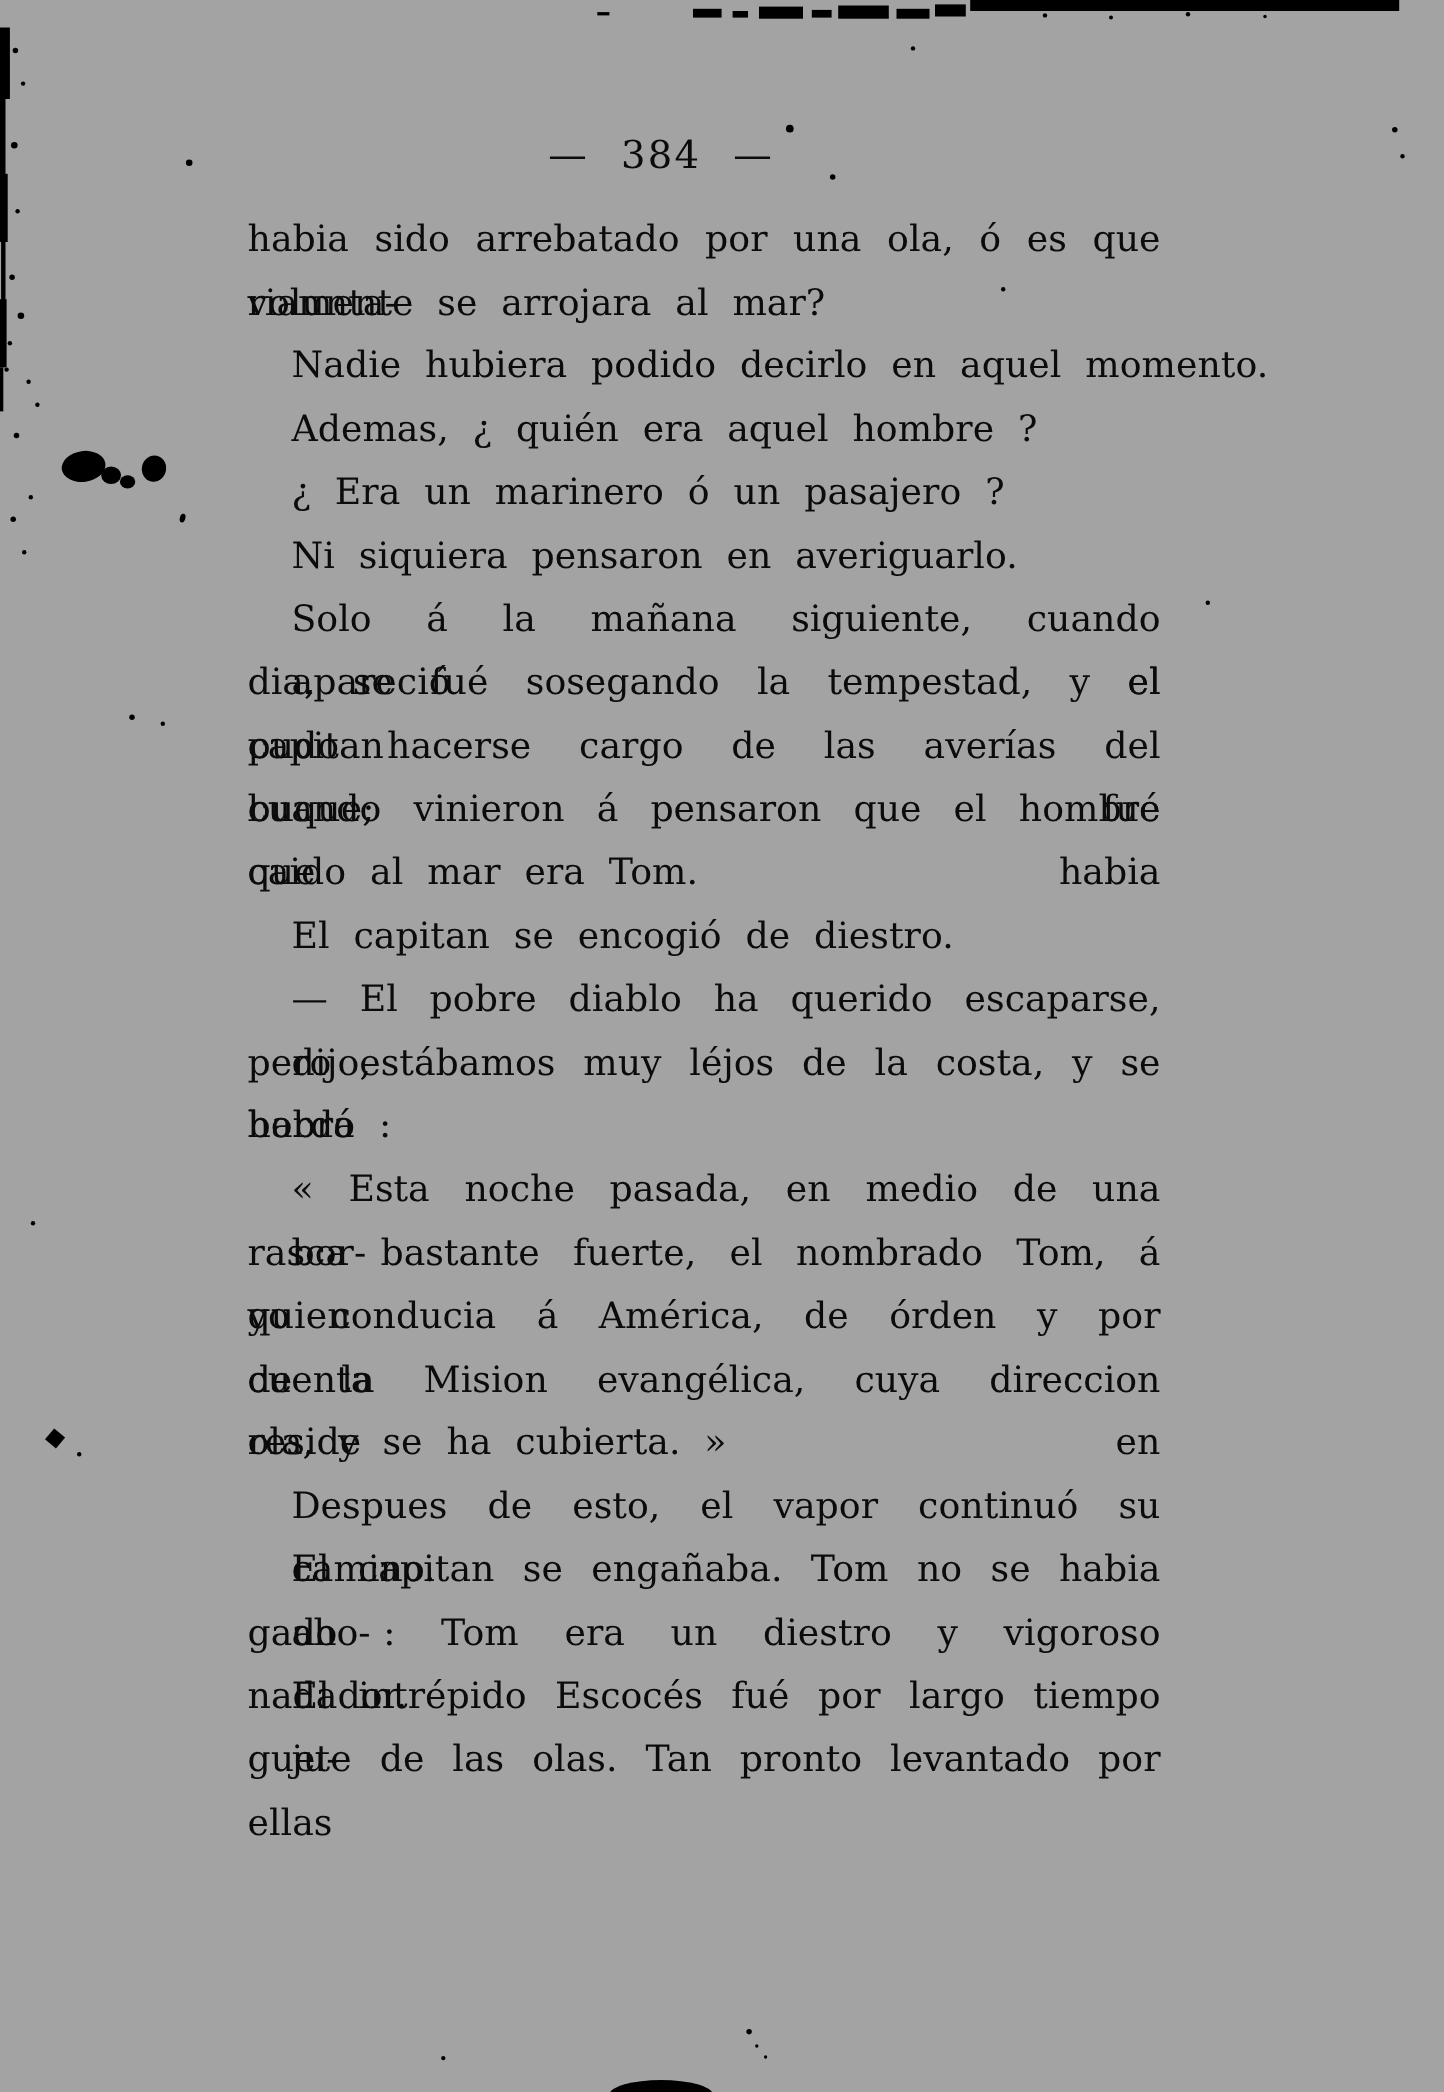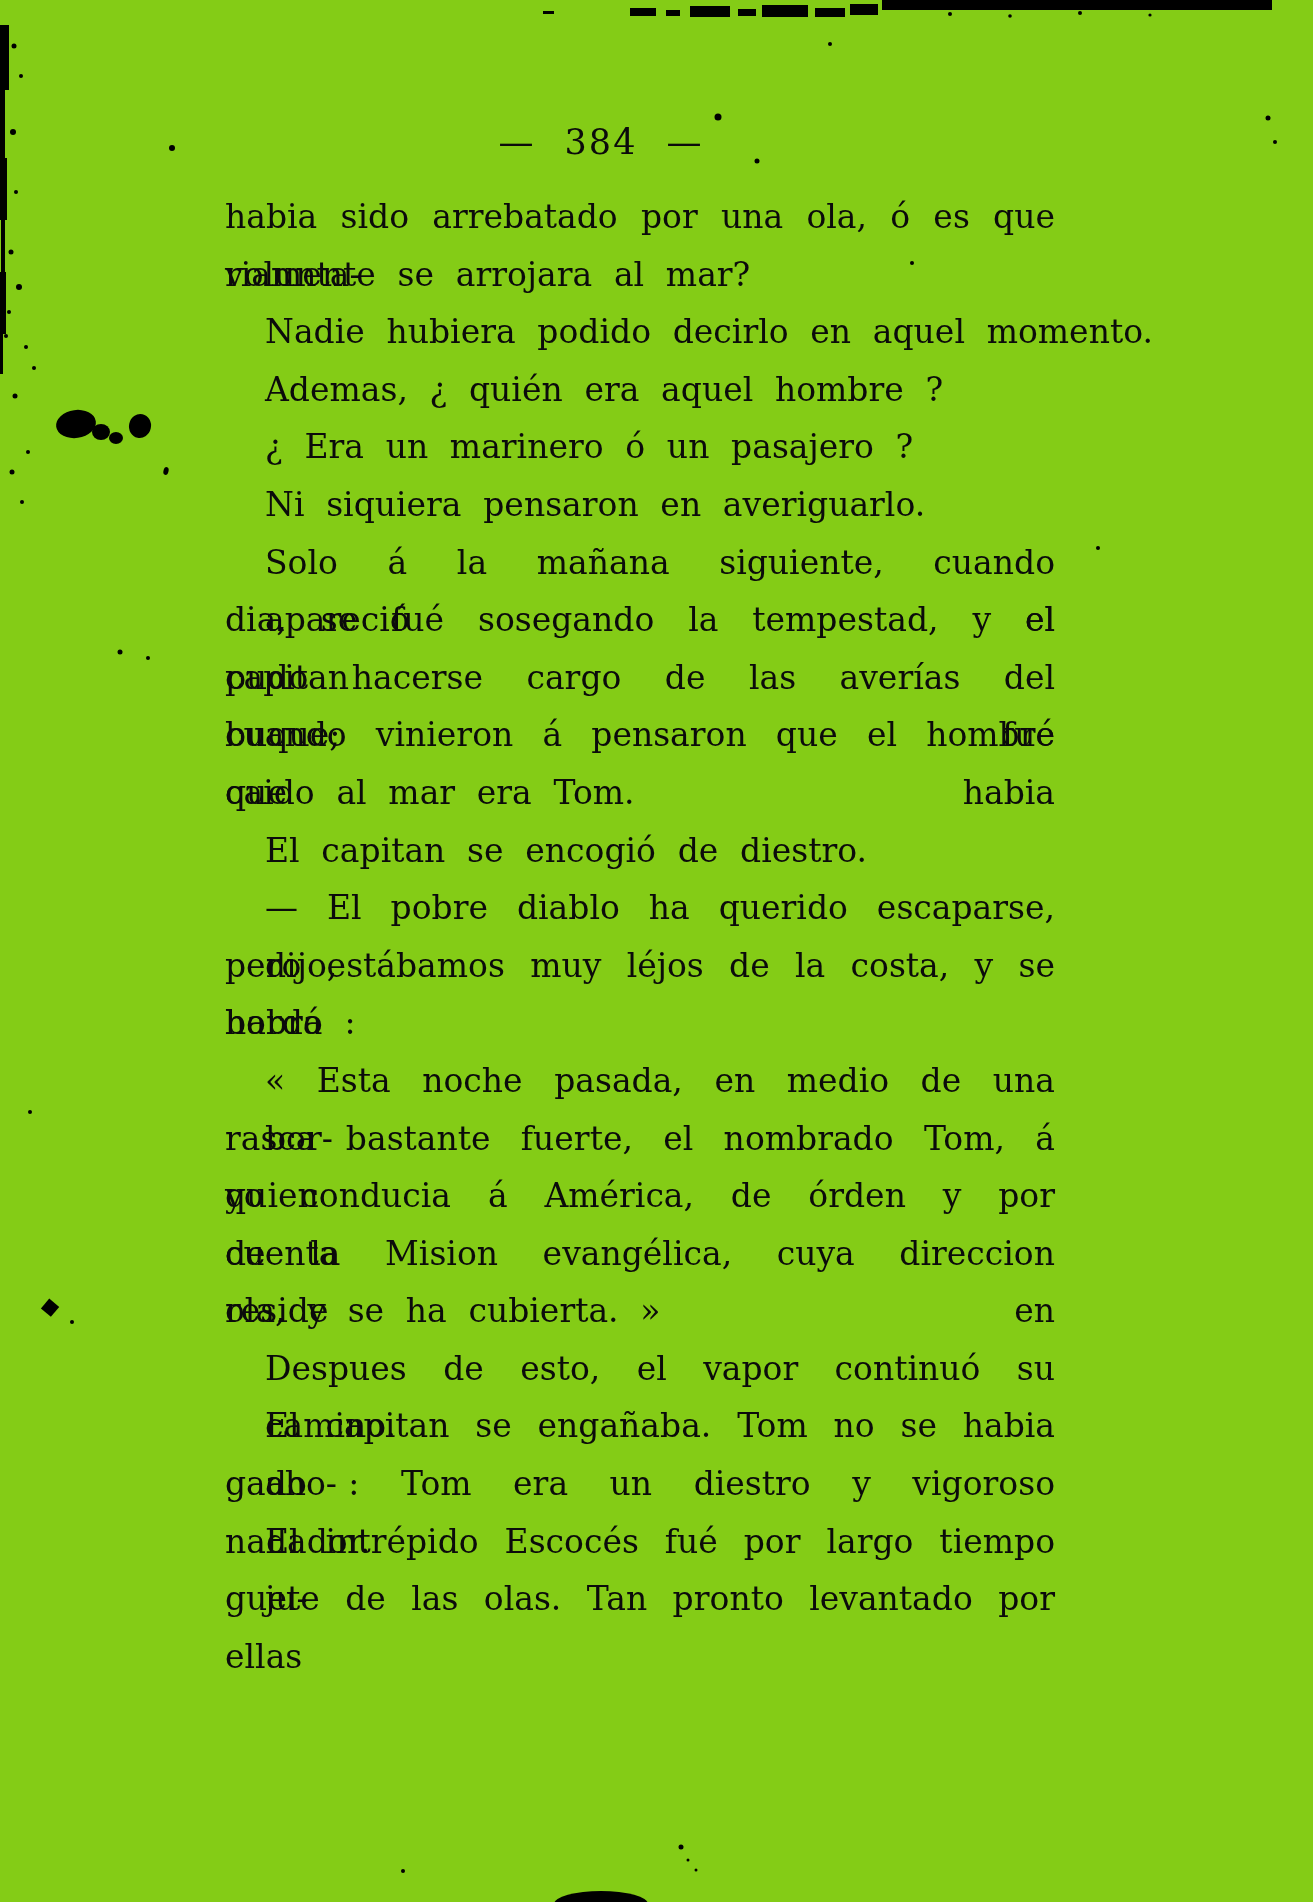--- a/index.html
+++ b/index.html
@@ -1,21 +1,21 @@
 <!DOCTYPE html>
 <html><head>
 <meta charset="utf-8">
 <style>
   html, body { margin: 0; padding: 0; }
   body { background: #e8e8e8; }
   .page {
     position: relative;
     width: 1313px;
     height: 1902px;
-    background: #84cc16;
+    background: #a3a3a3;
     overflow: hidden;
     font-family: "DejaVu Serif", "Liberation Serif", serif;
     color: #0b0b0b;
   }
   .page-number {
     position: absolute;
     left: 186px;
     top: 122px;
     width: 830px;
     text-align: center;

